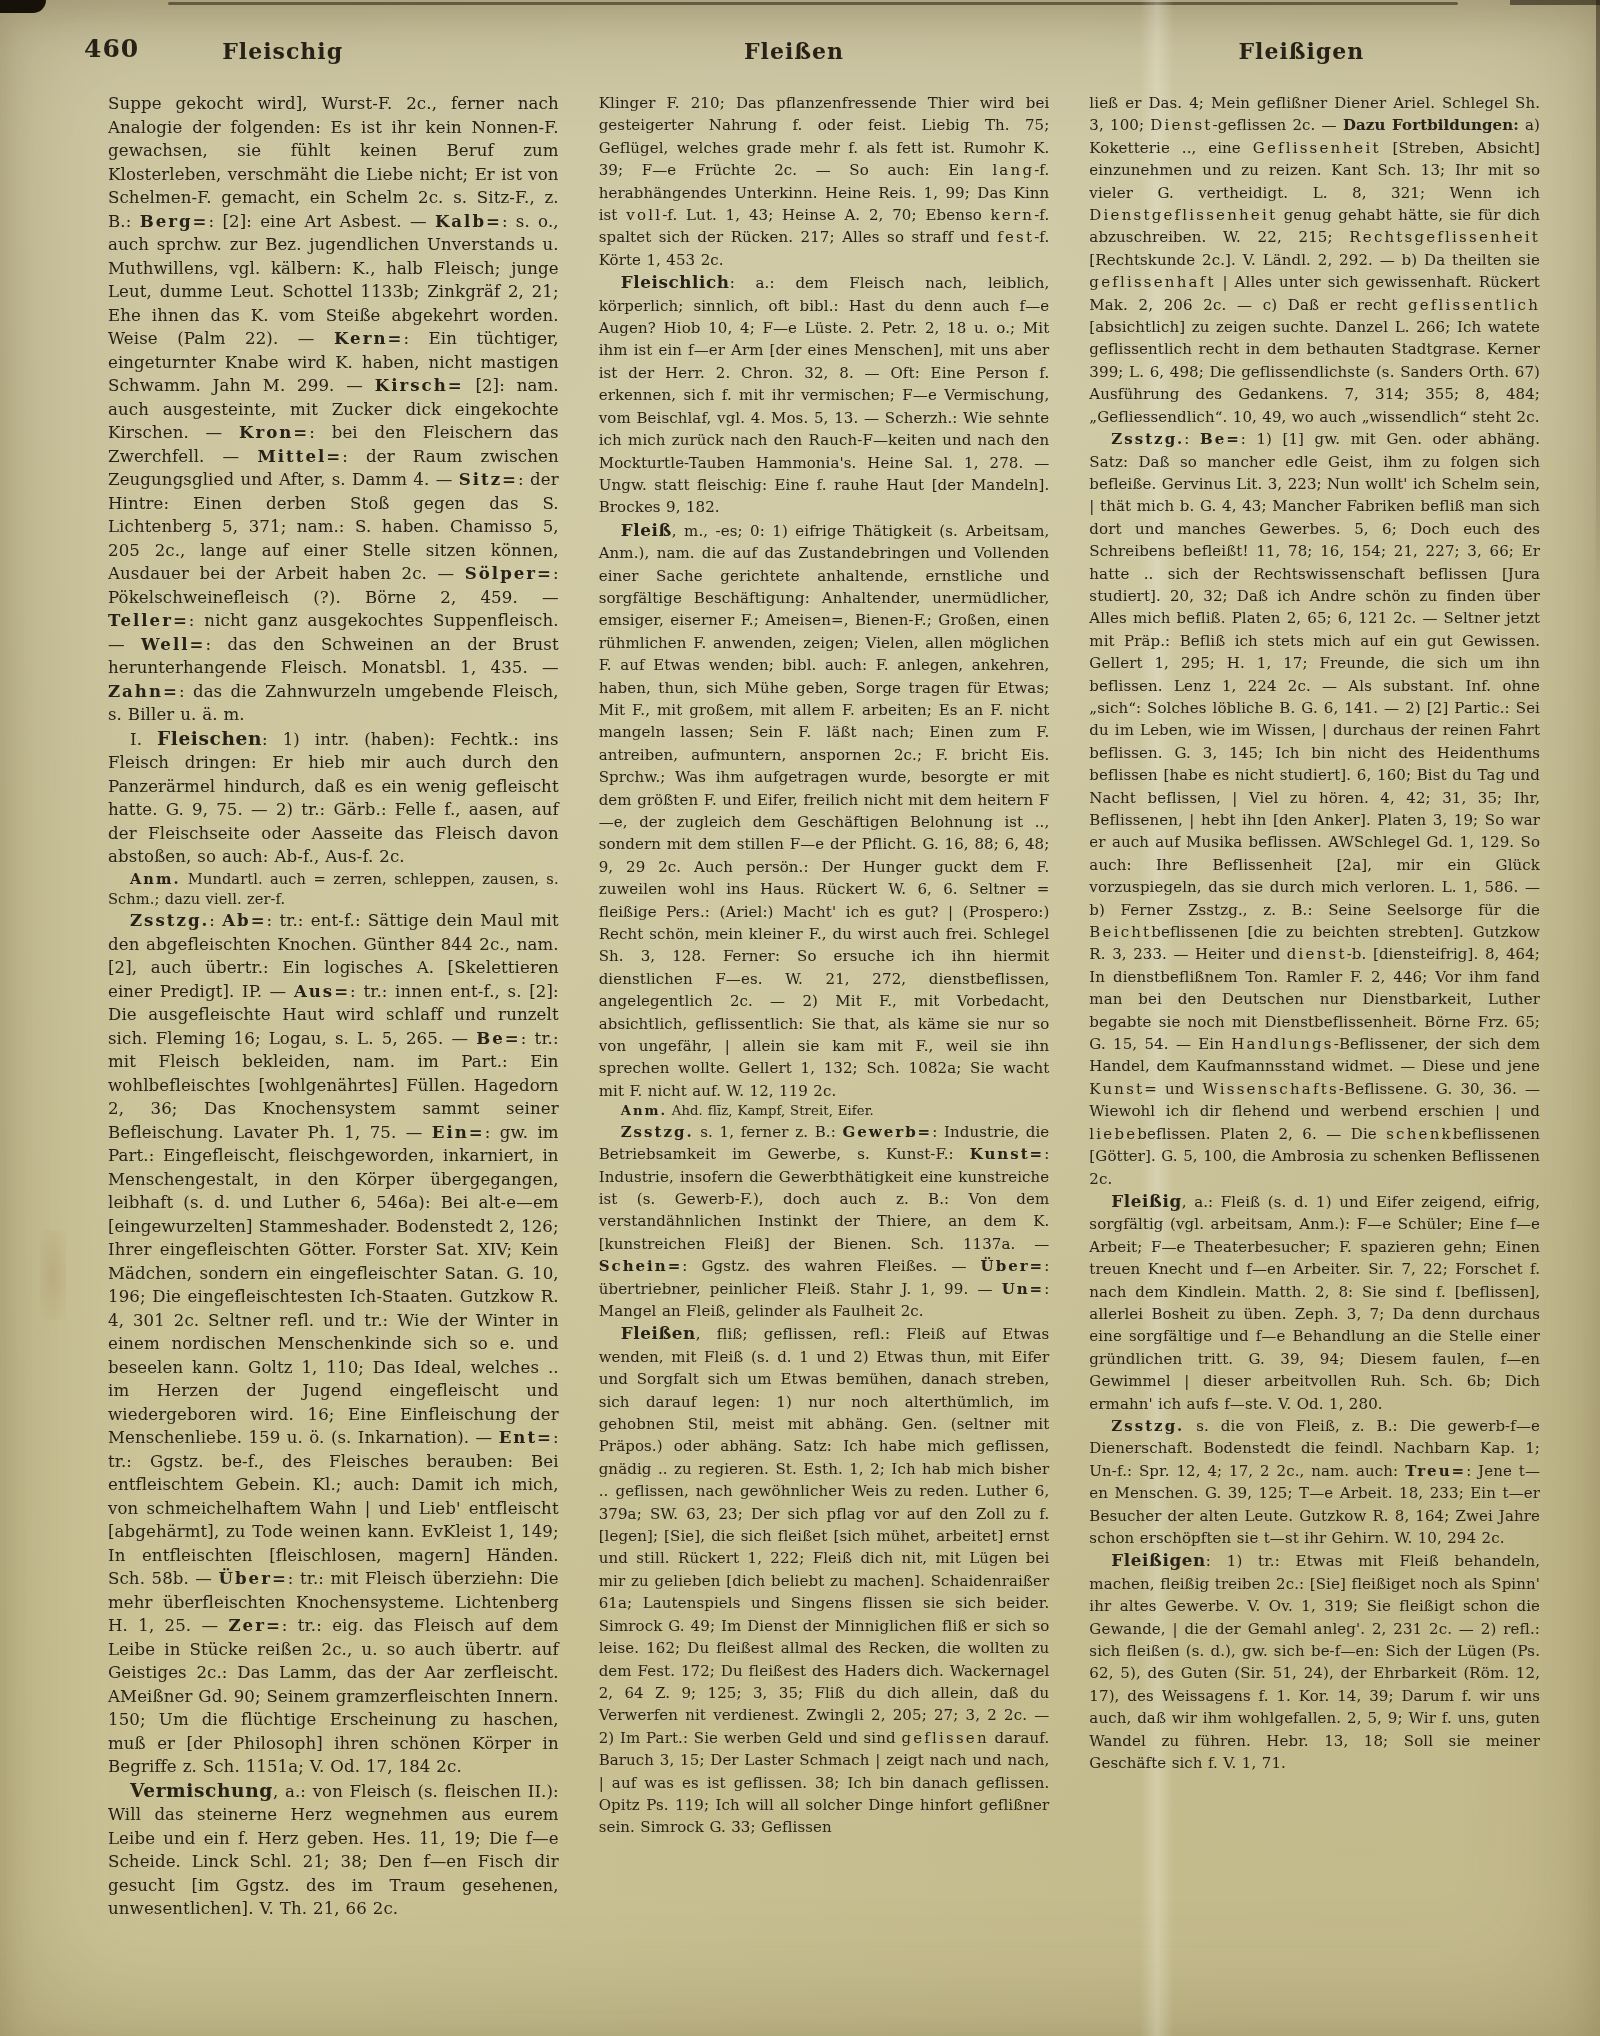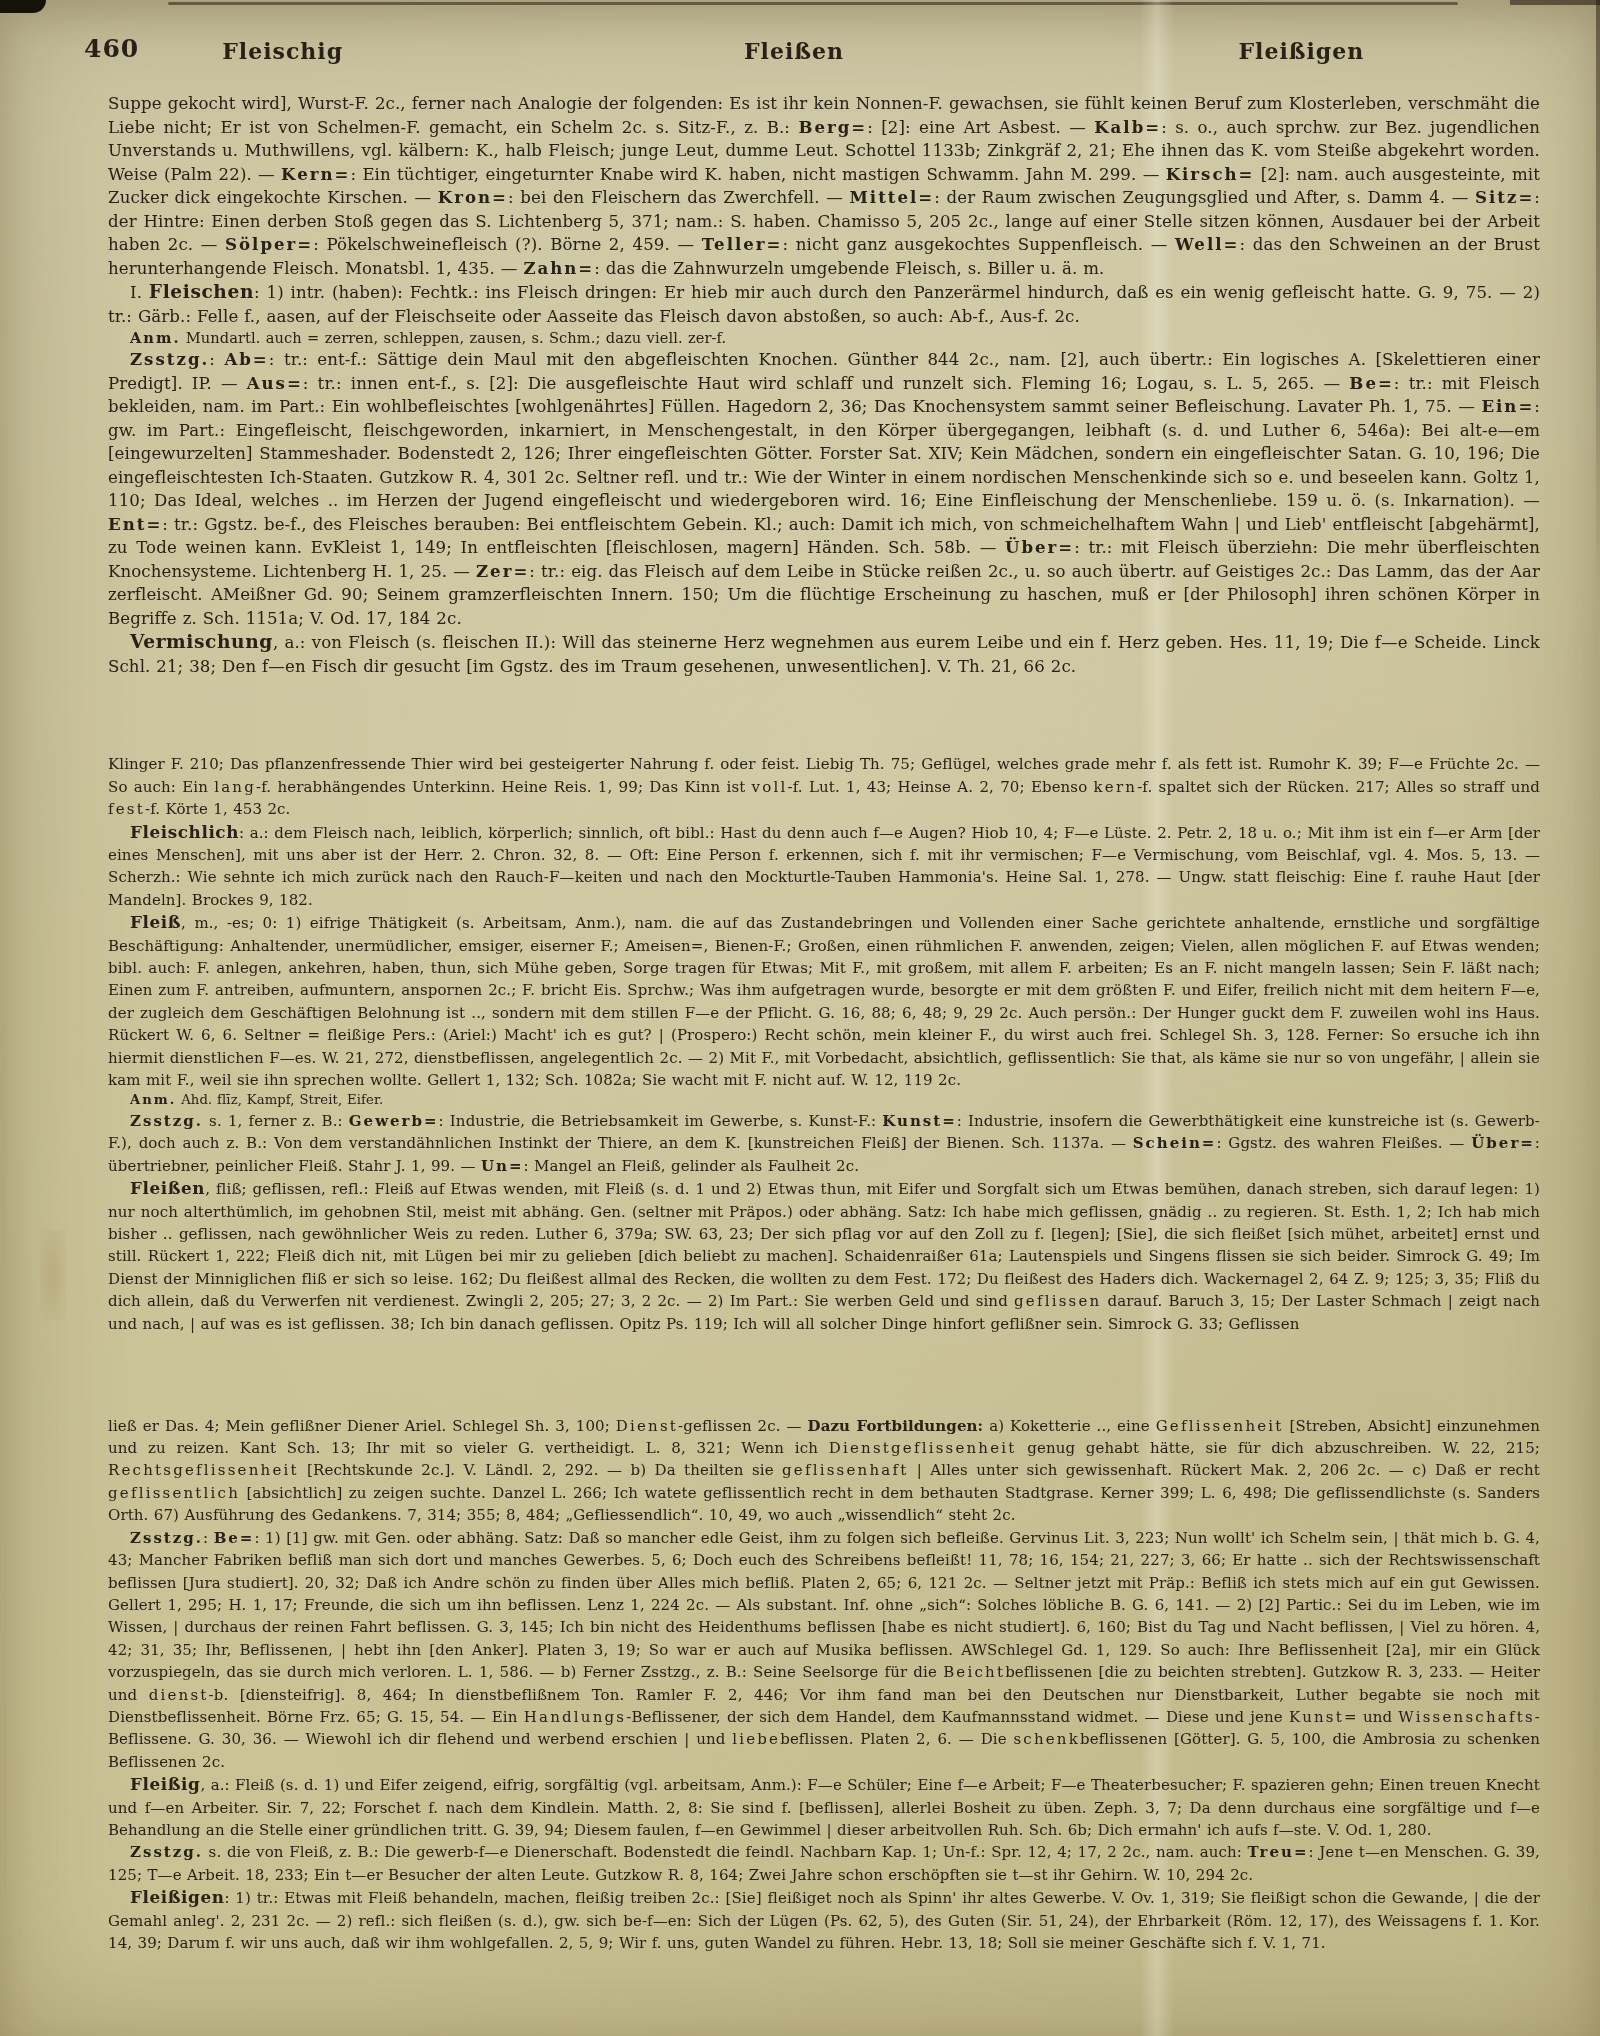--- a/index.html
+++ b/index.html
@@ -30,21 +30,21 @@
     background:linear-gradient(90deg,rgba(250,248,235,0) ,rgba(252,250,238,0.28),rgba(250,248,235,0));}
   .artifact-stain{position:absolute;left:40px;top:1230px;width:26px;height:90px;
     background:radial-gradient(ellipse,rgba(140,110,50,0.18),rgba(140,110,50,0));}
 
   .header{position:absolute;top:38px;left:108px;right:60px;display:flex;align-items:flex-end;}
   .rh{flex:1;text-align:center;font-weight:bold;font-size:22px;letter-spacing:1px;}
   .rh:nth-child(1){transform:translateX(-64px);}
   .rh:nth-child(2){transform:translateX(-30px);}
   .pagenum{position:absolute;top:34px;left:84px;font-size:25px;font-weight:bold;letter-spacing:1px;}
 
-  .columns{position:absolute;top:92px;left:108px;right:60px;bottom:0;display:flex;gap:40px;flex-direction:column;}
+  .columns{position:absolute;top:92px;left:108px;right:60px;bottom:0;display:flex;gap:40px;}
   .col{flex:1 1 0;min-width:0;text-align:justify;font-size:15px;line-height:22.4px;
     word-spacing:0.5px;letter-spacing:0.1px;}
   .col:first-child{font-size:16.6px;line-height:23.5px;}
   .col p{margin:0;text-indent:22px;}
   .col p.cont{text-indent:0;}
   .col p.anm{font-size:0.88em;line-height:1.40;}
   .s-h{font-weight:bold;font-size:1.12em;letter-spacing:0.6px;}
   .s-b{font-weight:bold;}
   .s-g{font-weight:bold;letter-spacing:2px;}
   .s-e{letter-spacing:2.2px;}

